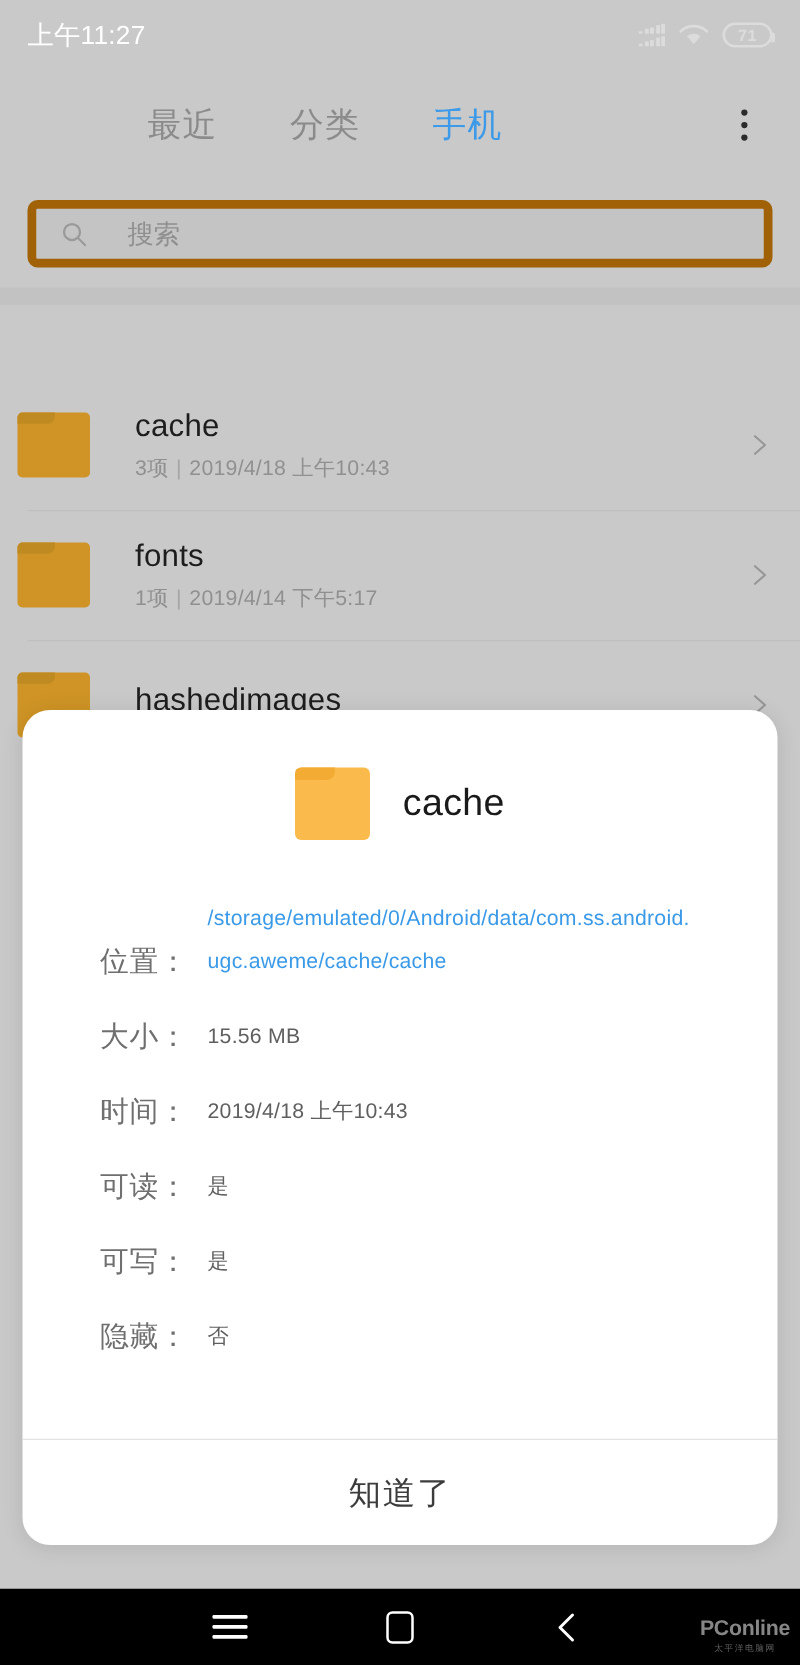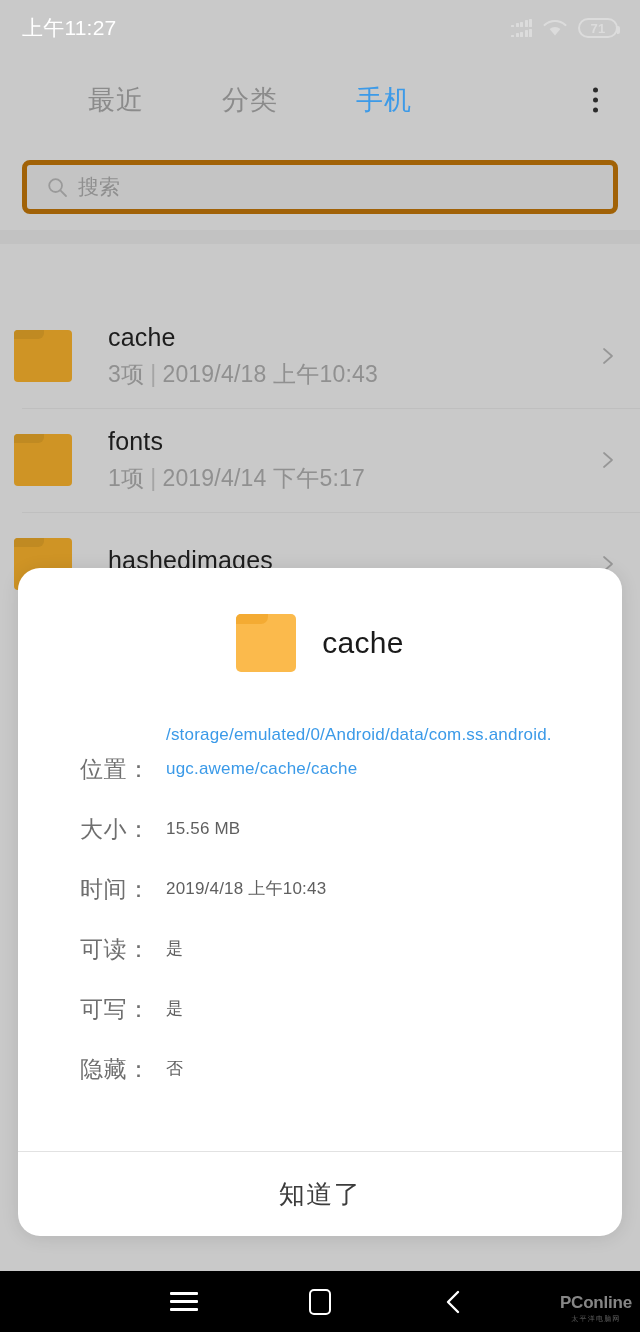--- a/index.html
+++ b/index.html
@@ -54,36 +54,36 @@
     content:""; position:absolute; right:-4px; top:6px;
     width:3px; height:8px; background:#dcdcdc; border-radius:0 2px 2px 0;
   }
   .batt span{ font-size:13px; color:#dcdcdc; font-weight:bold; letter-spacing:.3px; }
 
   
   #tab-bar{
     position:absolute; left:0; top:56px; width:640px; height:88px;
     display:flex; align-items:center;
   }
-  .tabs{ display:flex; align-items:center; gap:78px; margin-left:88px; }
+  .tabs{ display:flex; align-items:center; gap:58px; margin-left:118px; }
   .tab{ font-size:27px; color:#8b8b8b; letter-spacing:1px; }
   .tab.active{ color:#3c9ae8; }
   #overflow-btn{
     position:absolute; right:34px; top:50%; transform:translateY(-50%);
     display:flex; flex-direction:column; gap:5px; align-items:center;
     padding:8px;
   }
   #overflow-btn i{ width:5px; height:5px; border-radius:50%; background:#2b2b2b; display:block; }
 
   
   #search-wrap{ position:absolute; left:0; top:144px; width:640px; height:86px; display:flex; align-items:center; }
   #search-box{
     margin:0 22px; width:596px; height:54px; border-radius:8px;
-    background:#c4c4c4; border:5px solid #a16207;
-    display:flex; align-items:center; padding:0 20px; gap:10px;
+    background:#c4c4c4; border:7px solid #a16207;
+    display:flex; align-items:center; padding:0 20px; gap:32px;
   }
   #search-box .mag{ width:21px; height:21px; flex:none; }
   #search-placeholder{ font-size:21px; color:#8f8f8f; }
 
   
   #crumb-shadow{ position:absolute; left:0; top:230px; width:640px; height:14px; background:#c2c2c2; }
   #breadcrumb{
     position:absolute; left:0; top:244px; width:640px; height:60px;
     display:flex; align-items:center; padding-left:14px; gap:16px;
     overflow:hidden;
@@ -107,21 +107,21 @@
   .folder{
     width:58px; height:52px; flex:none; position:relative;
     background:#cf9425; border-radius:4px;
   }
   .folder::before{
     content:""; position:absolute; left:0; top:0; width:30px; height:9px;
     background:#c08a22; border-radius:4px 0 6px 0;
   }
   .row-text{ margin-left:36px; display:flex; flex-direction:column; gap:7px; flex:1; min-width:0; }
   .row-name{ font-size:25px; color:#1d1d1d; letter-spacing:.2px; }
-  .row-meta{ font-size:23px; color:#909090; letter-spacing:.2px; }
+  .row-meta{ font-size:17px; color:#909090; letter-spacing:.2px; }
   .row-meta .bar{ padding:0 6px; color:#a5a5a5; }
   .row-arrow{ width:20px; height:20px; flex:none; opacity:.55; }
 
   
   #dialog{
     position:absolute; left:18px; top:568px; width:604px; height:668px;
     background:#ffffff; border-radius:22px;
     box-shadow:0 2px 18px rgba(0,0,0,.10);
     overflow:hidden;
   }

